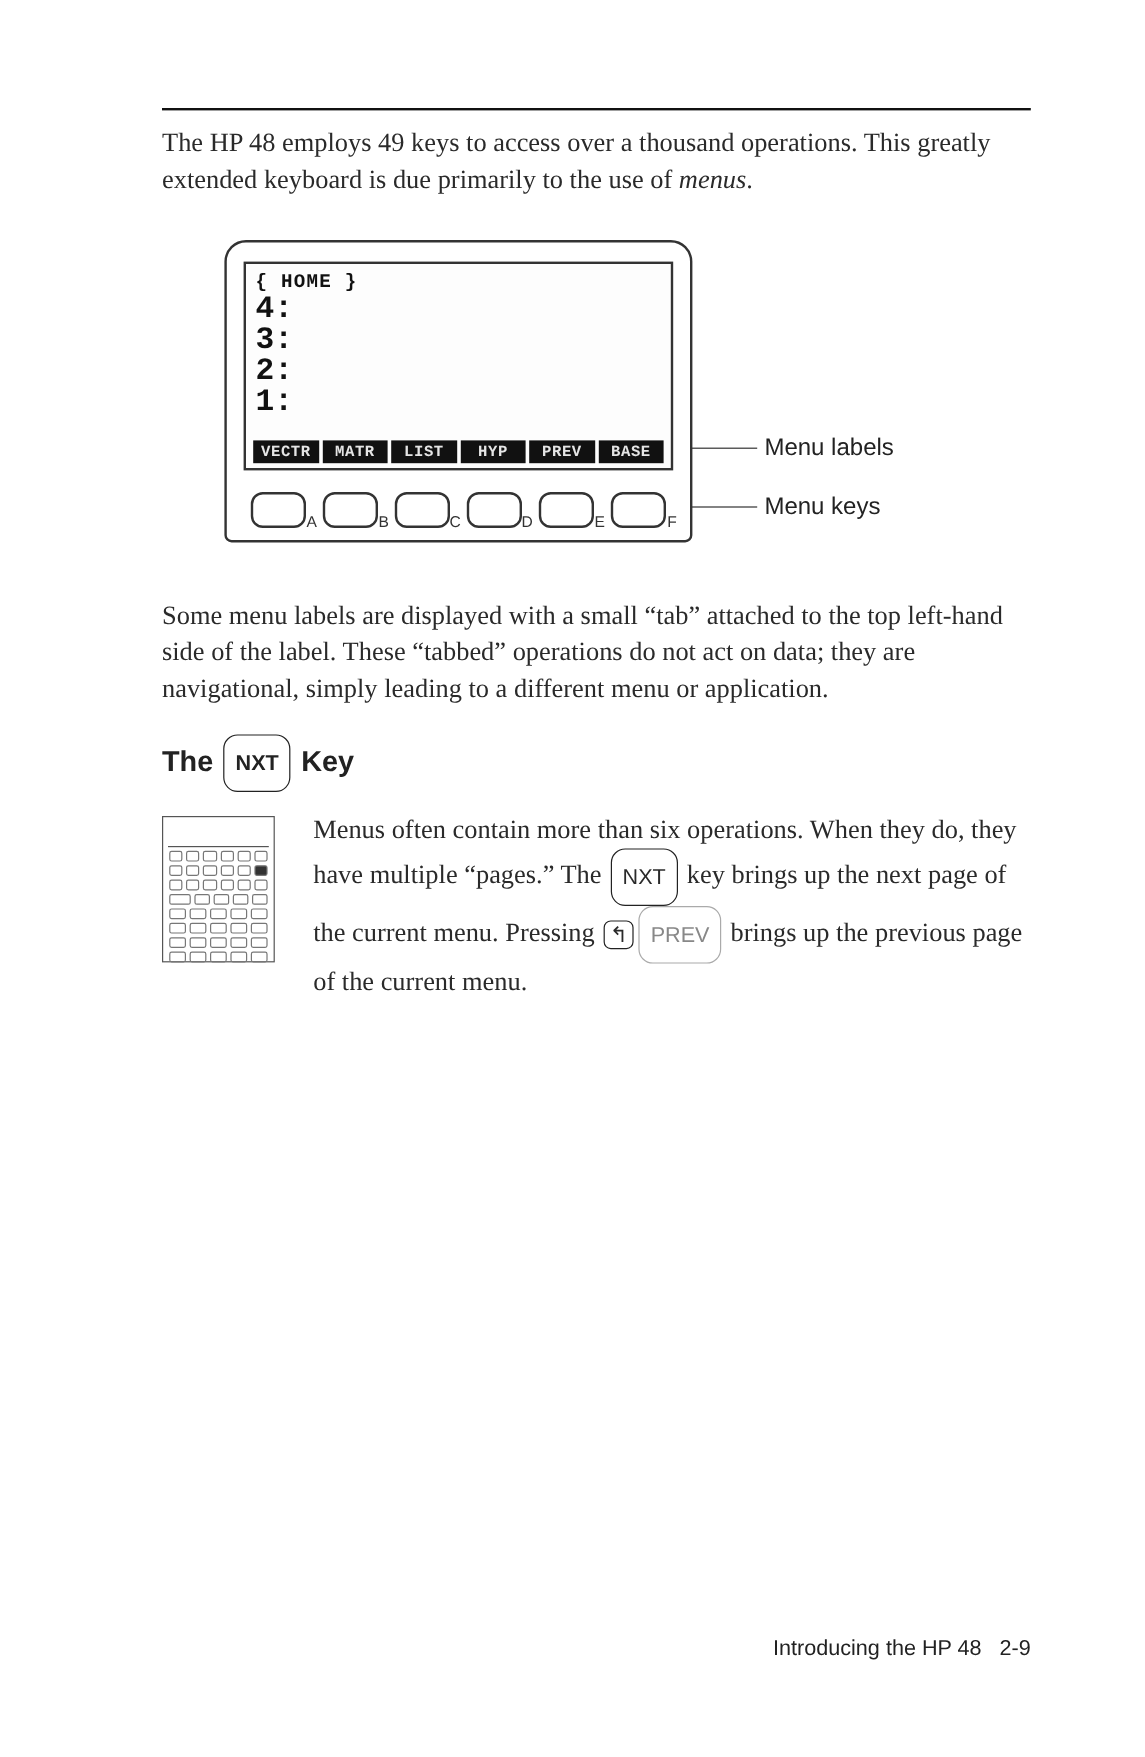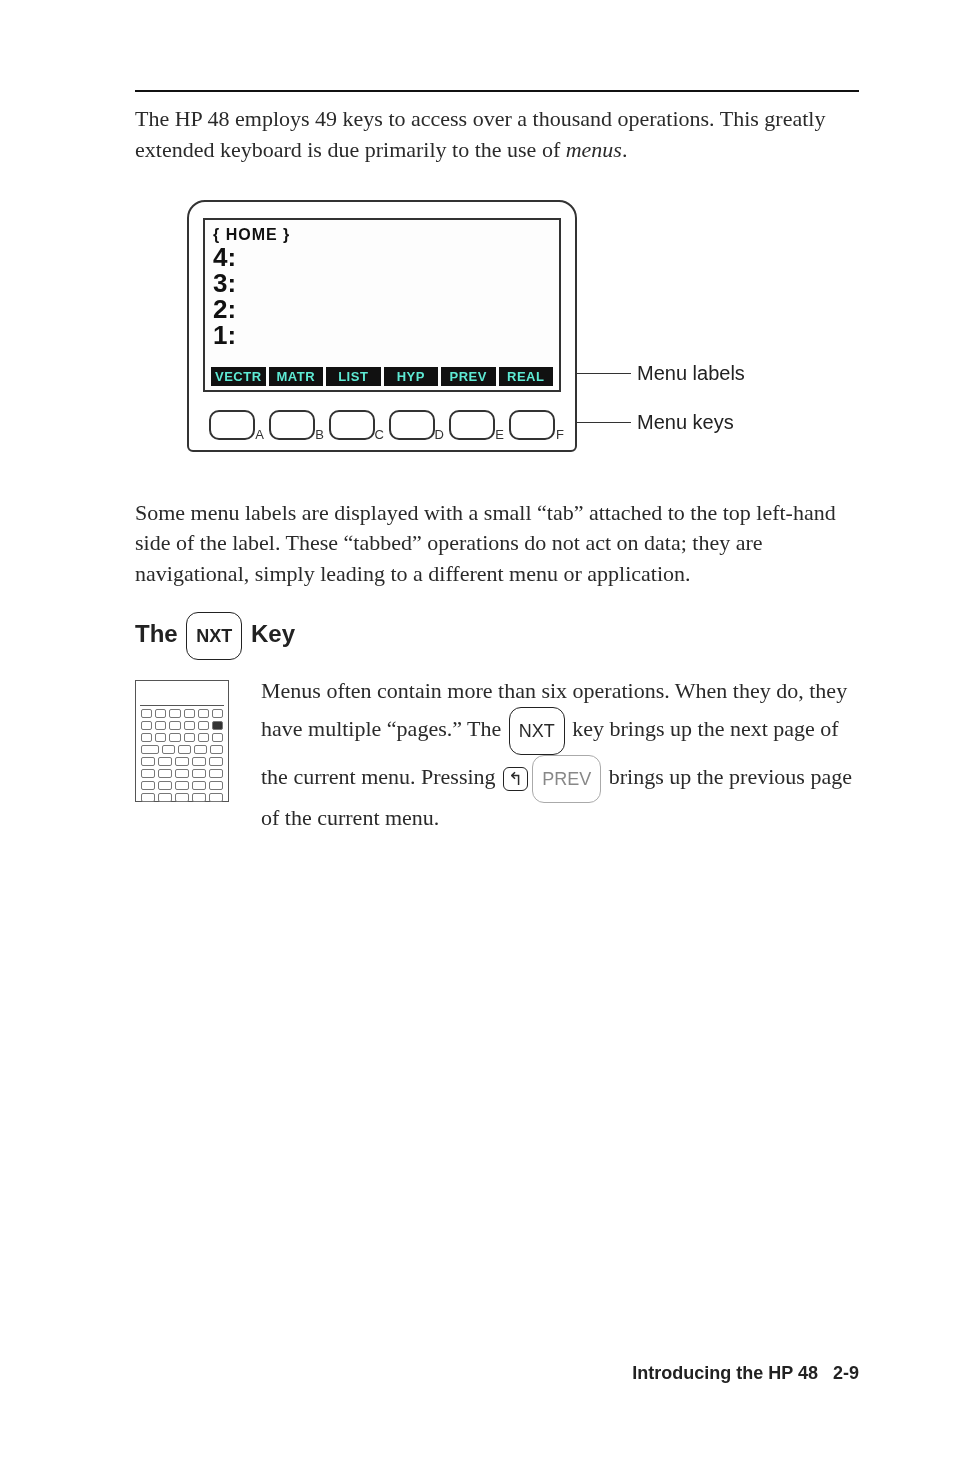--- a/index.html
+++ b/index.html
@@ -48,21 +48,21 @@
     border: 2px solid #333;
     border-radius: 18px 18px 6px 6px;
     padding: 16px 14px 10px 14px;
     position: relative;
     box-sizing: border-box;
   }
   .screen {
     border: 2px solid #333;
     height: 170px;
     position: relative;
-    font-family: Liberation Sans, sans-serif;
+    font-family: Liberation Mono, monospace;
     color: #111;
     background: #fdfdfd;
   }
   .path {
     position: absolute;
     top: 6px; left: 8px;
     font-size: 16px;
     font-weight: bold;
     letter-spacing: 1px;
   }
@@ -76,21 +76,21 @@
   }
   .menubar {
     position: absolute;
     bottom: 4px; left: 6px; right: 6px;
     display: flex;
     gap: 3px;
   }
   .menubar .ml {
     flex: 1;
     background: #111;
-    color: #5eead4;
+    color: #e5e5e5;
     font-size: 13px;
     font-weight: bold;
     text-align: center;
     padding: 2px 0;
     letter-spacing: 0.5px;
   }
   .keyrow {
     display: flex;
     gap: 14px;
     margin-top: 18px;
@@ -185,21 +185,21 @@
   .calc-mini .row span.wide {
     flex: 1.4;
   }
   .footer {
     position: absolute;
     right: 95px;
     bottom: 80px;
     font-family: Arial, Helvetica, sans-serif;
     font-size: 18px;
   }
-  .footer b { font-weight: bold; text-align: center; }
+  .footer b { font-weight: normal; text-align: center; }
 </style>
 </head>
 <body>
 
 <div class="page">
   <div class="rule"></div>
 
   <p class="body">
     <span>The HP 48 employs 49 keys to access over a thousand operations. This greatly extended keyboard is due primarily to the use of </span><em class="term">menus</em><span>.</span>
   </p>
@@ -215,21 +215,21 @@
             <div>3:</div>
             <div>2:</div>
             <div>1:</div>
           </div>
           <div class="menubar">
             <div class="ml">VECTR</div>
             <div class="ml">MATR</div>
             <div class="ml">LIST</div>
             <div class="ml">HYP</div>
             <div class="ml">PREV</div>
-            <div class="ml">REAL</div>
+            <div class="ml">BASE</div>
           </div>
         </div>
         <div class="keyrow">
           <div class="k" data-letter="A"></div>
           <div class="k" data-letter="B"></div>
           <div class="k" data-letter="C"></div>
           <div class="k" data-letter="D"></div>
           <div class="k" data-letter="E"></div>
           <div class="k" data-letter="F"></div>
         </div>

